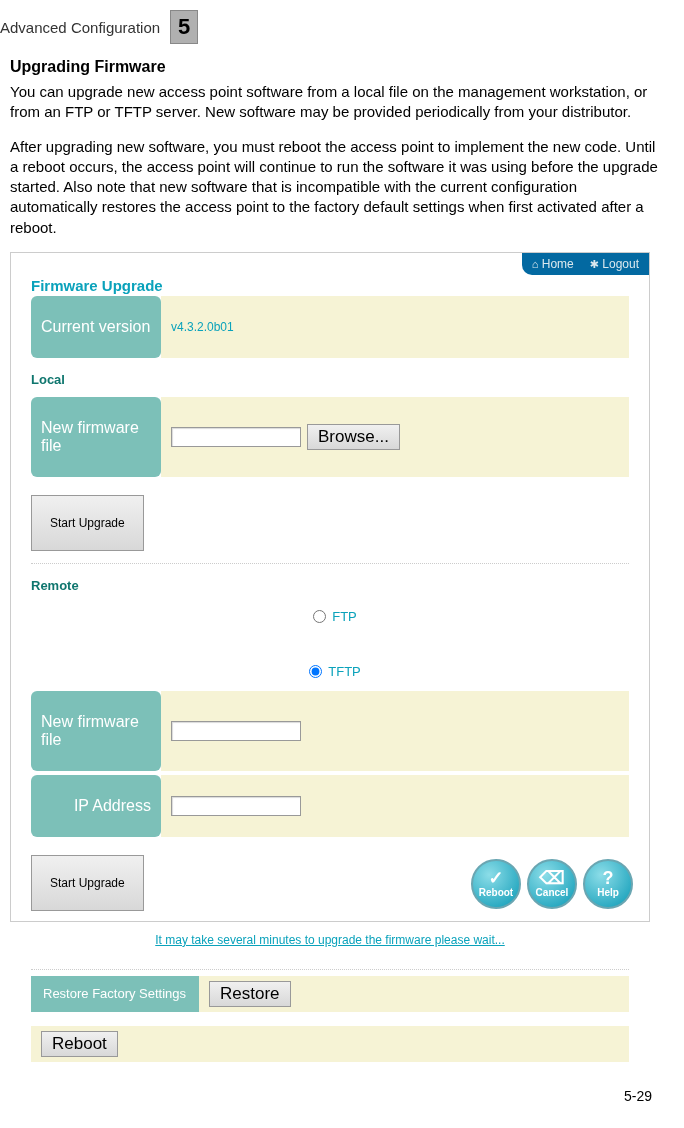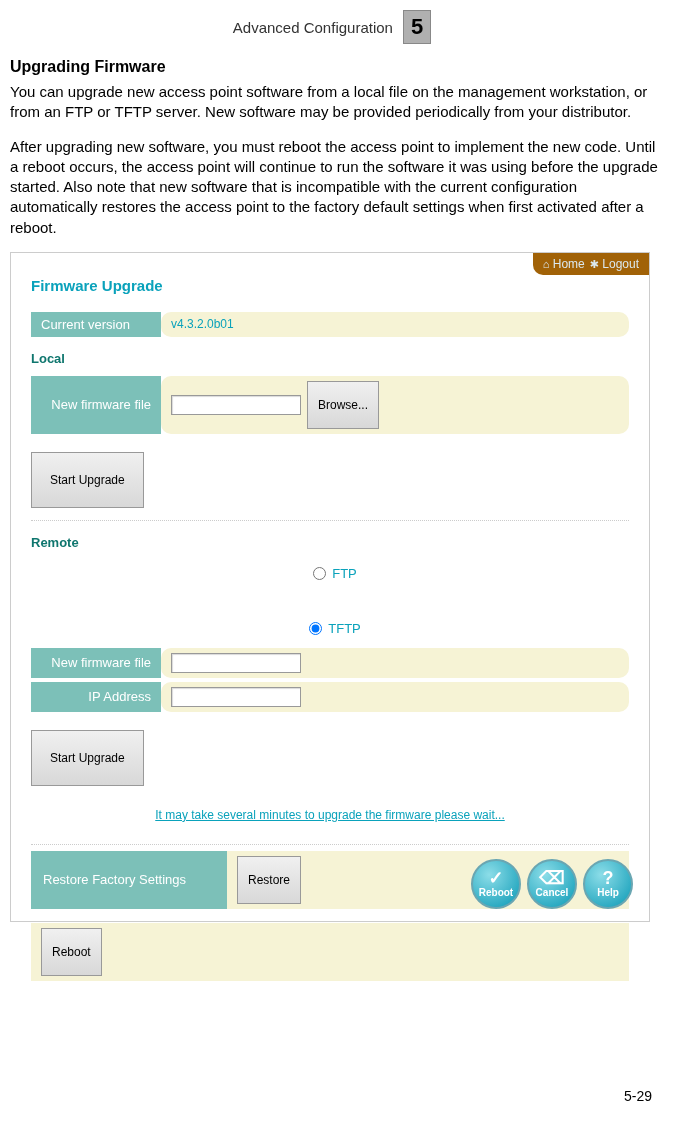--- a/index.html
+++ b/index.html
@@ -5,21 +5,21 @@
     * { box-sizing: border-box; margin: 0; padding: 0; }
     body {
       width: 684px;
       height: 1128px;
       background: #ffffff;
       font-family: Arial, Helvetica, sans-serif;
       position: relative;
       color: #000;
     }
     .page-header {
-      text-align: center;
+      text-align: left;
       padding: 10px 20px 0 0;
       font-size: 15px;
       color: #333;
     }
     .chapter-badge {
       display: inline-flex;
       align-items: center;
       gap: 10px;
     }
     .chapter-num {
@@ -48,84 +48,84 @@
       height: 670px;
       border: 1px solid #ccc;
       background: #ffffff;
       position: relative;
       font-size: 12px;
     }
     .topbar {
       position: absolute;
       right: 0;
       top: 0;
-      background: #a16207;
+      background: #0369a1;
       color: #dbe8ee;
       padding: 4px 10px;
       font-size: 12px;
       border-bottom-left-radius: 10px;
       display: flex;
-      gap: 5px;
+      gap: 16px;
       align-items: center;
     }
     .fw-area {
       position: absolute;
       left: 20px;
       top: 24px;
       right: 20px;
     }
     .fw-title {
       color: #0aa2bb;
       font-weight: bold;
       font-size: 15px;
-      margin-bottom: 18px;
+      margin-bottom: 2px;
     }
     .section-label {
       color: #0f766e;
       font-weight: bold;
       font-size: 13px;
       margin: 14px 0 10px 0;
     }
     .teal-row {
       display: flex;
       align-items: stretch;
       margin-bottom: 4px;
     }
     .teal-cell {
       background: #7cc0b8;
       color: #fff;
-      padding: 5px 10px;
-      font-size: 13px;
+      padding: 22px 10px;
+      font-size: 16px;
       width: 130px;
       display: flex;
       align-items: center;
       justify-content: flex-end;
+      border-radius: 6px;
     }
     .cream-cell {
       background: #f6f3d5;
       flex: 1;
       padding: 5px 10px;
       display: flex;
       align-items: center;
       gap: 6px;
       color: #0aa2bb;
-      border-radius: 10px;
     }
     .text-input {
       border: 1px solid #999;
       background: #fff;
       height: 20px;
       width: 130px;
       box-shadow: inset 1px 1px 1px rgba(0,0,0,0.15);
     }
     .browse-btn, .gray-btn {
       background: linear-gradient(#f0f0f0,#d8d8d8);
       border: 1px solid #999;
-      font-size: 12px;
-      padding: 16px 10px;
+      font-size: 17px;
+      padding: 2px 10px;
       cursor: pointer;
     }
     .gray-btn-lg {
       display: inline-block;
       background: linear-gradient(#f0f0f0,#d8d8d8);
       border: 1px solid #999;
       font-size: 12px;
       padding: 20px 18px;
       margin: 14px 0 6px 0;
       cursor: pointer;
@@ -150,21 +150,21 @@
     .wide-teal-row {
       display: flex;
       align-items: stretch;
       margin-bottom: 14px;
     }
     .wide-teal-label {
       background: #7cc0b8;
       color: #fff;
       padding: 7px 12px;
       font-size: 13px;
-      width: 196px;
+      width: 168px;
       display: flex;
       align-items: center;
     }
     .wide-cream {
       background: #f6f3d5;
       flex: 1;
       padding: 5px 10px;
       display: flex;
     }
     .circle-btns {

